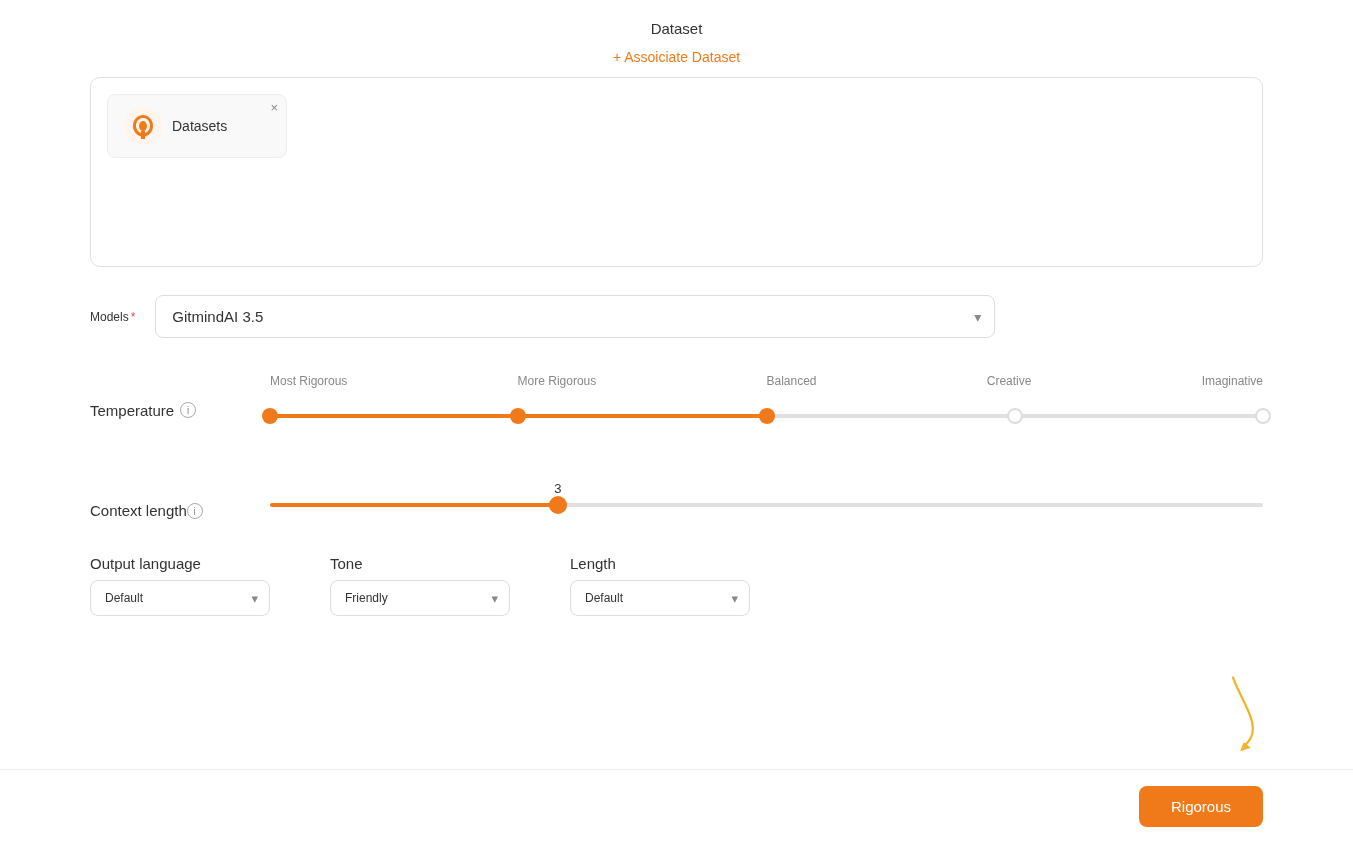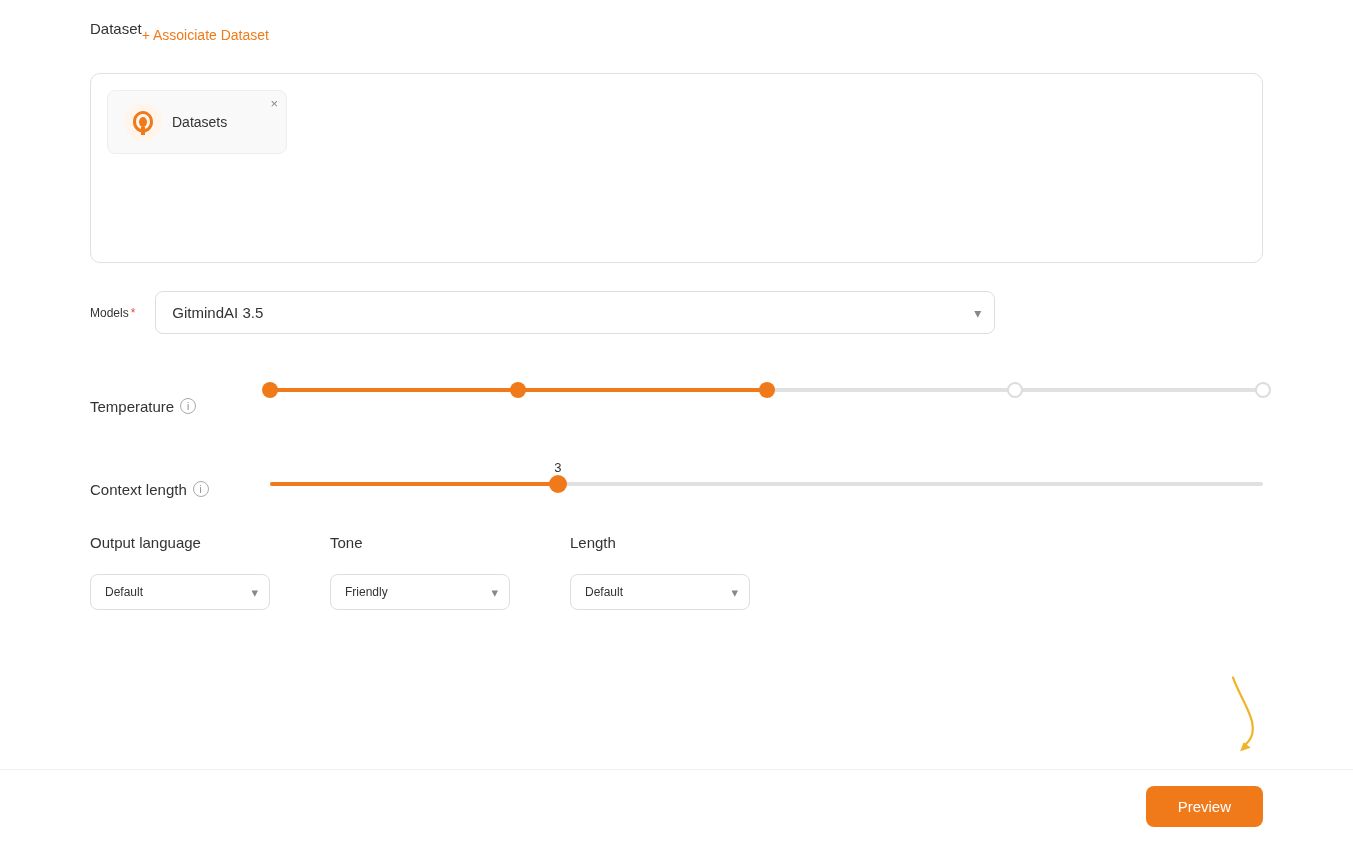--- a/index.html
+++ b/index.html
@@ -19,22 +19,24 @@
 
     
     .section-label {
       font-size: 15px;
       color: #333;
       margin-bottom: 12px;
     }
 
     .section-header {
       display: flex;
-      align-items: center;
-      margin-bottom: 24px;
+      justify-content: space-between;
+      align-items: center;
+      margin-bottom: 12px;
+      flex-direction: column;
     }
 
     .associate-link {
       color: #f07a1a;
       font-size: 14px;
       cursor: pointer;
       display: flex;
       align-items: center;
       gap: 4px;
       text-decoration: none;
@@ -260,21 +262,21 @@
     .output-section {
       margin-top: 36px;
       display: flex;
       gap: 60px;
       align-items: flex-start;
     }
 
     .output-group {
       display: flex;
       flex-direction: column;
-      gap: 23px;
+      gap: 8px;
     }
 
     .output-group-label {
       font-size: 15px;
       color: #333;
     }
 
     .output-select-wrapper {
       position: relative;
       min-width: 180px;
@@ -373,22 +375,21 @@
 
     .context-full-row {
       display: flex;
       align-items: center;
       gap: 20px;
     }
 
     .context-title-col {
       width: 160px;
       display: flex;
-      align-items: flex-start;
-      gap: 6px;
+      align-items: flex-end;
       flex-shrink: 0;
       margin-top: 36px;
     }
 
     .context-slider-col {
       flex: 1;
       padding-top: 24px;
     }
   </style>
 </head>
@@ -430,20 +431,27 @@
     </div>
   </div>
 
   <div class="temperature-section">
     <div class="temp-full-row">
       <div class="temp-title-col">
         <span class="temp-label">Temperature</span>
         <span class="info-icon">i</span>
       </div>
       <div class="temp-slider-col">
+        <div class="slider-labels">
+          <span class="slider-label">Most Rigorous</span>
+          <span class="slider-label">More Rigorous</span>
+          <span class="slider-label">Balanced</span>
+          <span class="slider-label">Creative</span>
+          <span class="slider-label">Imaginative</span>
+        </div>
         <div class="temp-track-wrapper">
           <div class="temp-track">
             <div class="temp-track-fill" style="width: 50%;"></div>
 
             <div class="temp-dot" style="left: 0%;"></div>
 
             <div class="temp-dot" style="left: 25%;"></div>
 
             <div class="temp-dot" style="left: 50%;"></div>
 
@@ -518,14 +526,14 @@
   </div>
 
 </div>
 
 <svg class="arrow-decoration" viewBox="0 0 60 90" xmlns="http://www.w3.org/2000/svg">
   <path d="M30 5 C35 20, 45 35, 50 50 C55 65, 52 75, 42 82" stroke="#f0b429" stroke-width="2.5" fill="none" stroke-linecap="round"></path>
   <path d="M38 88 L42 78 L50 84 Z" fill="#f0b429"></path>
 </svg>
 
 <div class="bottom-bar">
-  <button class="btn-preview">Preview</button>
+  <button class="btn-preview">Rigorous</button>
 </div>
 
 </body></html>

